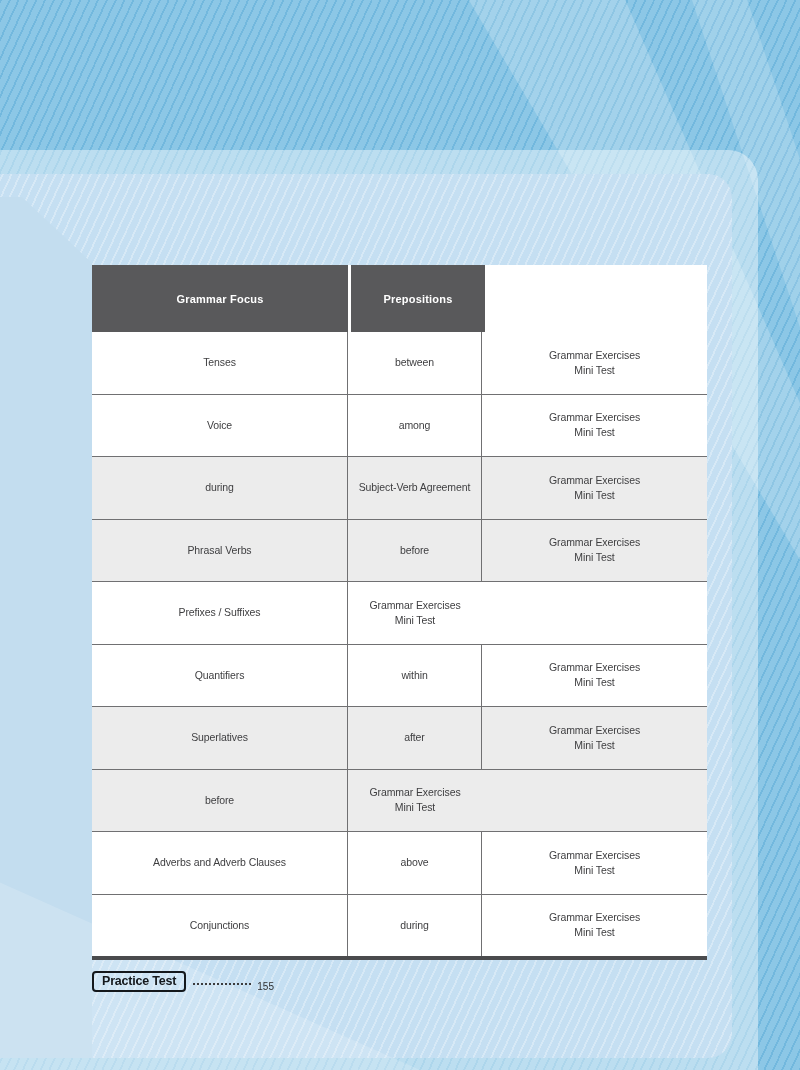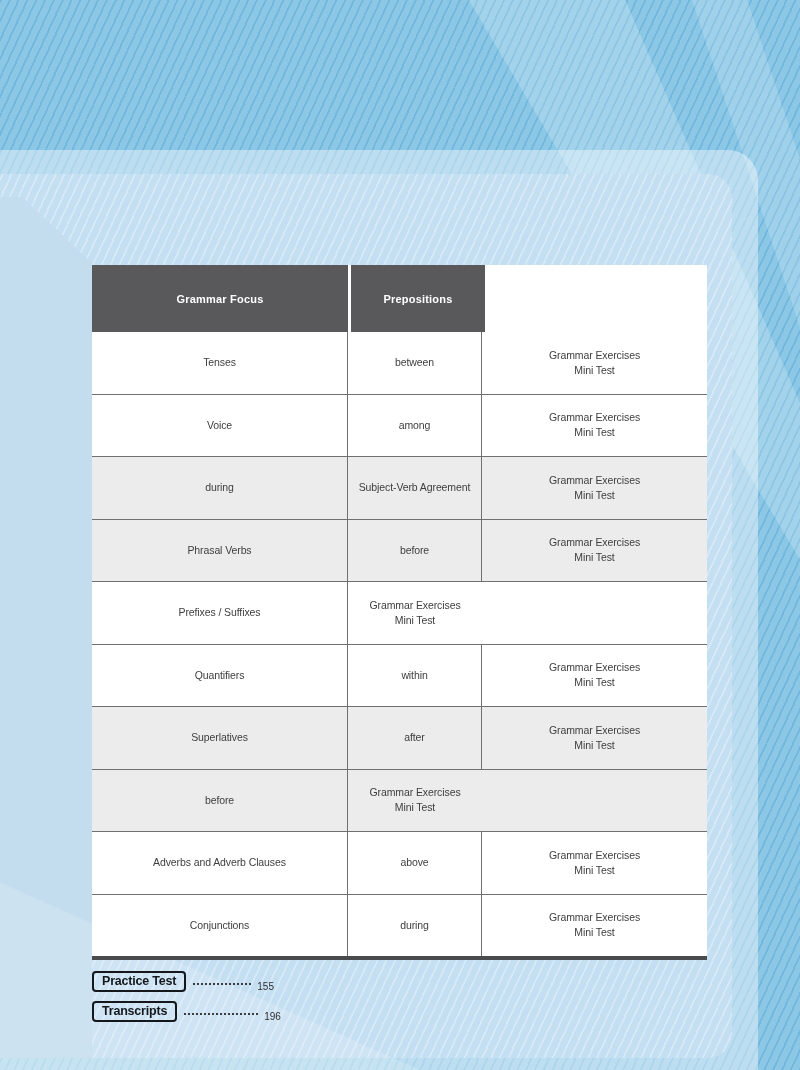--- a/index.html
+++ b/index.html
@@ -157,19 +157,14 @@
     </div>
   </div>
   </div>
 
   <div class="toc">
     <div class="toc-entry">
       <span class="toc-badge">Practice Test</span>
       <span class="toc-leader"></span>
       <span class="toc-page">155</span>
     </div>
-    <div class="toc-entry">
-      <span class="toc-badge">Transcripts</span>
-      <span class="toc-leader"></span>
-      <span class="toc-page">196</span>
-    </div>
   </div>
 </div>
 
 </body></html>

